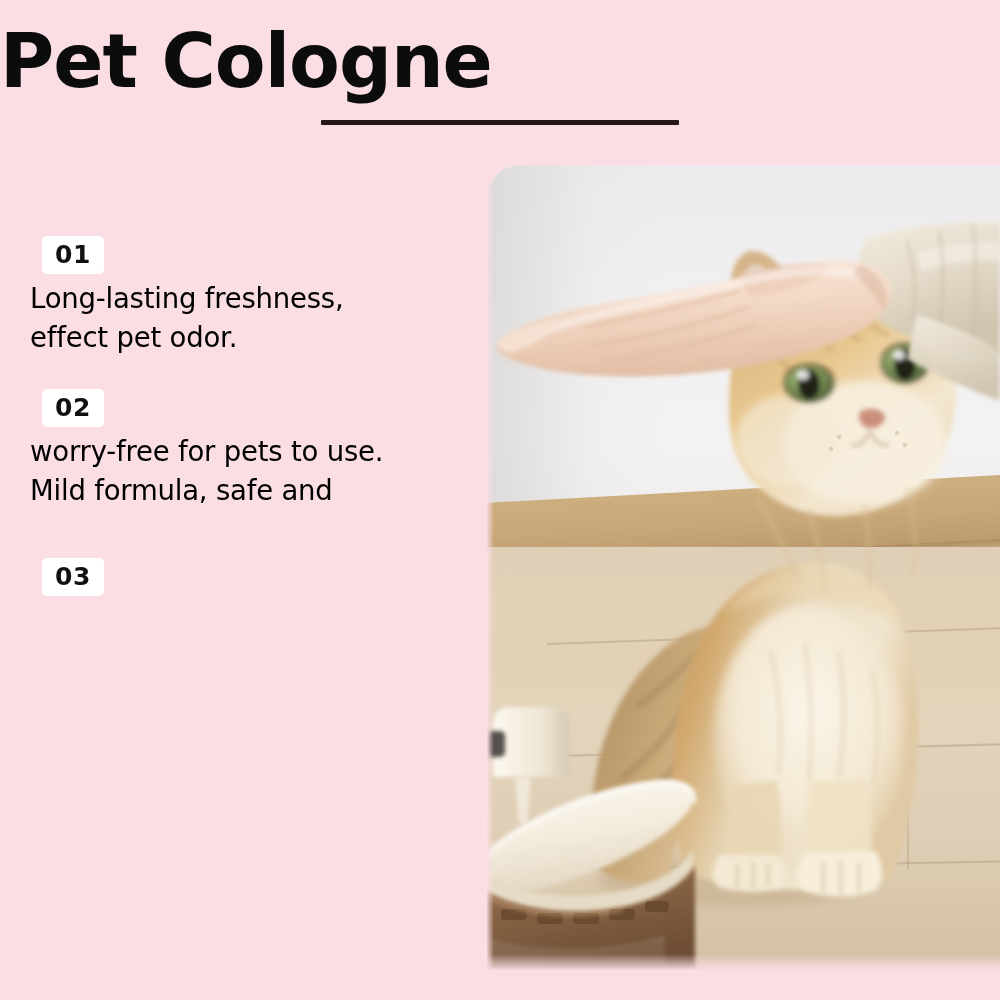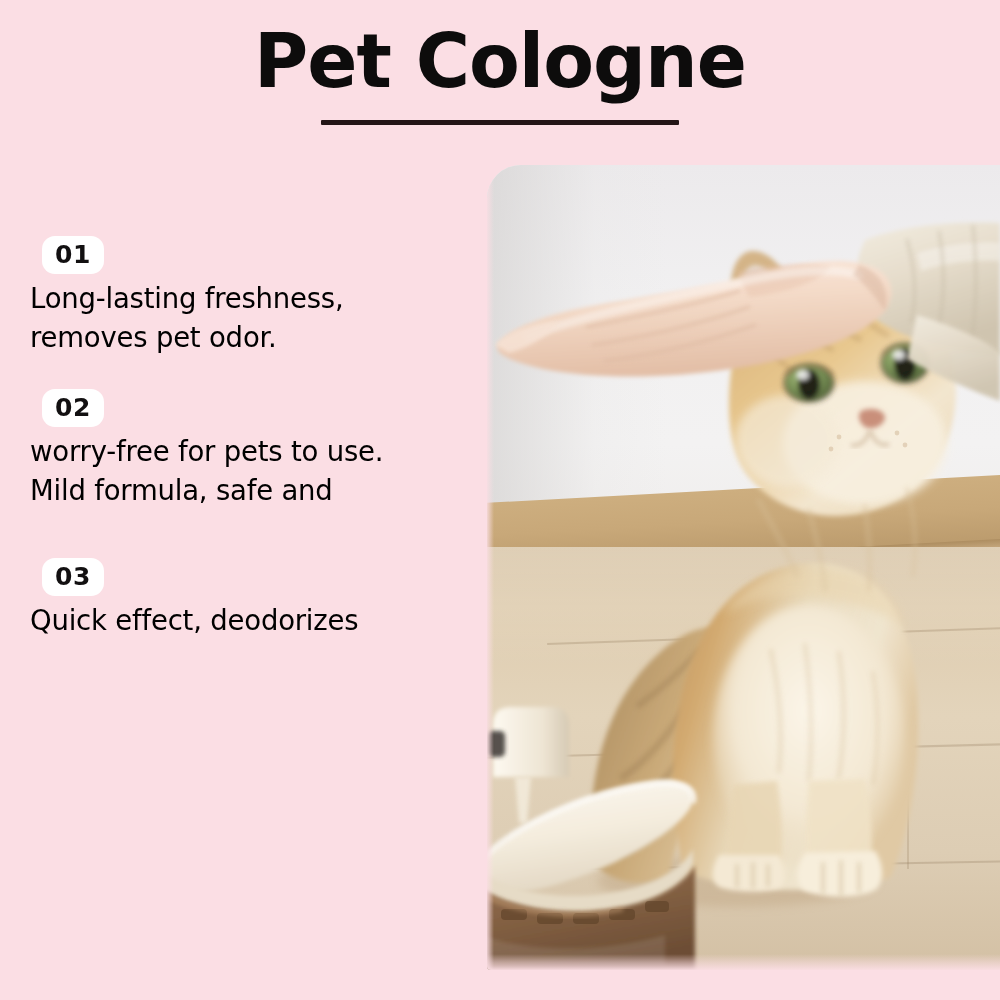--- a/index.html
+++ b/index.html
@@ -21,21 +21,21 @@
     background: #fbdee4;
     overflow: hidden;
   }
 
   
   #title-block {
     position: absolute;
     left: 0;
     top: 24px;
     width: 1000px;
-    text-align: center;
+    text-align: left;
   }
   #poster-title {
     font-family: "DejaVu Sans", "Liberation Sans", sans-serif;
     font-size: 74px;
     font-weight: 700;
     letter-spacing: -1px;
     color: #0d0c0c;
     line-height: 1.0;
     margin: 0;
     padding: 0;
@@ -61,21 +61,21 @@
   .feature-item:last-child { margin-bottom: 0; }
 
   .feature-badge {
     display: inline-block;
     background: #ffffff;
     color: #121011;
     font-size: 25px;
     font-weight: 700;
     line-height: 1;
     padding: 6px 13px 7px 13px;
-    border-radius: 13px;
+    border-radius: 5px;
     margin-left: 12px;
     letter-spacing: 0.5px;
   }
   .feature-text {
     margin-top: 5px;
     font-size: 27.5px;
     line-height: 1.42;
     color: #000000;
     font-weight: 400;
     letter-spacing: -0.2px;
@@ -198,36 +198,35 @@
     <div id="poster-title">Pet Cologne</div>
     <div id="title-underline"></div>
   </div>
 
   <div id="feature-list">
 
     <div class="feature-item" id="feature-item-1">
       <div class="feature-badge">01</div>
       <div class="feature-text">
         <span class="line">Long-lasting freshness,</span>
-        <span class="line">removes pet odor.</span>
+        <span class="line">effect pet odor.</span>
       </div>
     </div>
 
     <div class="feature-item" id="feature-item-2">
       <div class="feature-badge">02</div>
       <div class="feature-text">
         <span class="line">worry-free for pets to use.</span>
         <span class="line">Mild formula, safe and</span>
       </div>
     </div>
 
     <div class="feature-item" id="feature-item-3">
       <div class="feature-badge">03</div>
       <div class="feature-text">
-        <span class="line">Quick effect, deodorizes</span>
       </div>
     </div>
 
 
   </div>
 
   <div id="photo">
     <div id="photo-scene">
 
       <div class="wall"></div>

